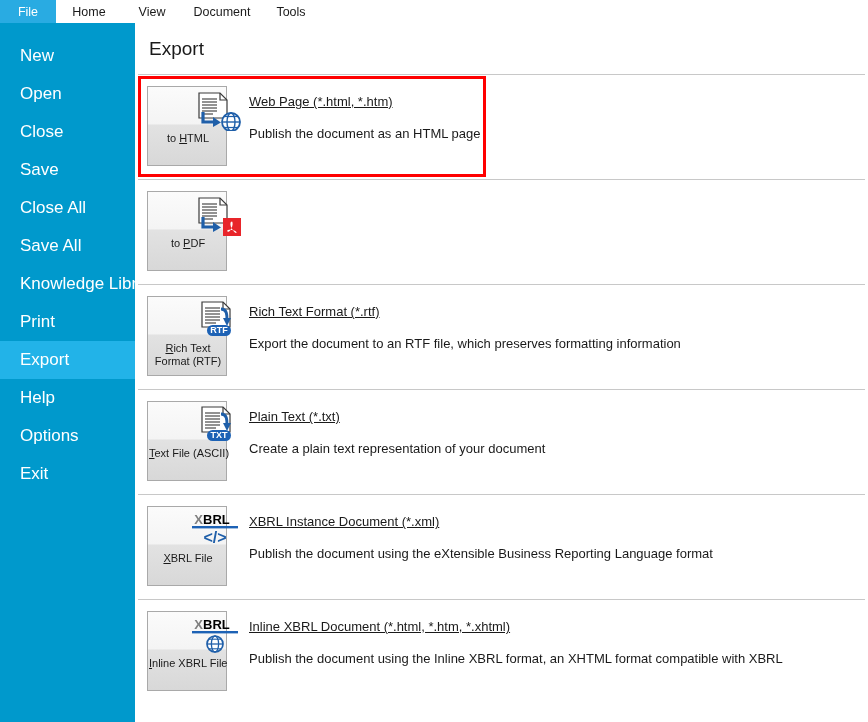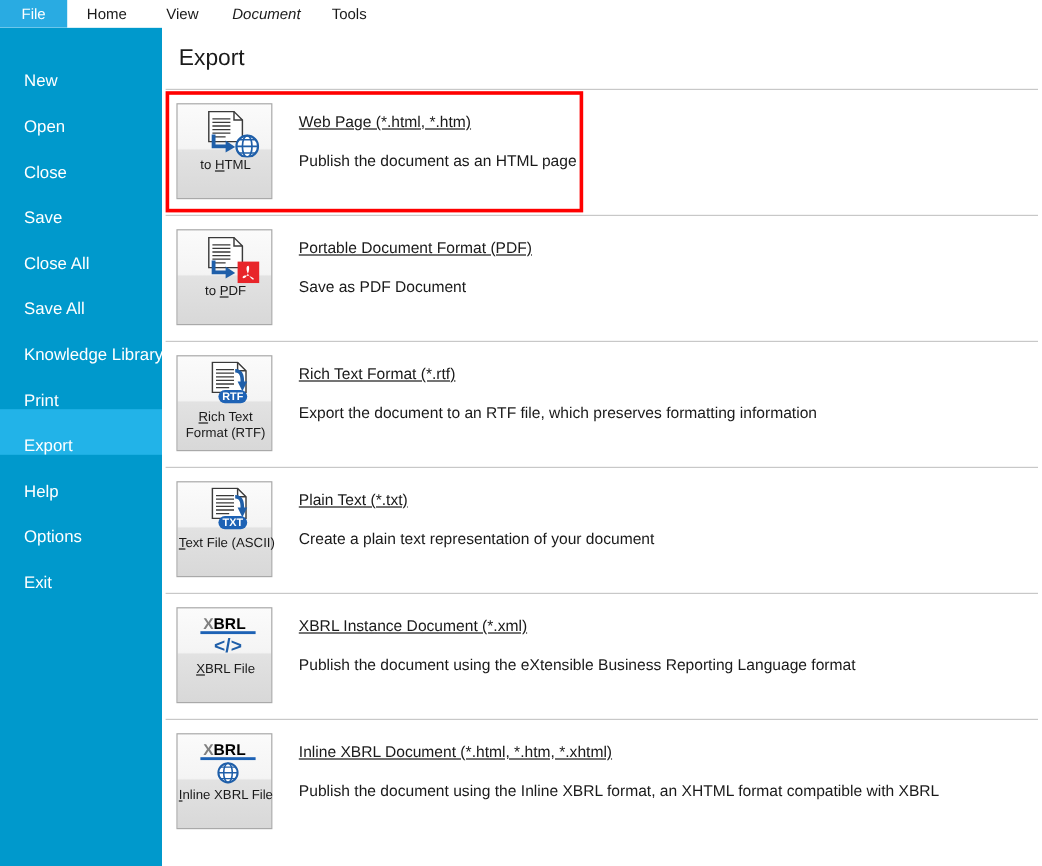--- a/index.html
+++ b/index.html
@@ -30,38 +30,38 @@
     cursor: default;
   }
   .tab.file {
     background: #29abe2;
     color: #ffffff;
     width: 56px;
     padding: 0;
   }
   .tab.home   { width: 66px; }
   .tab.view   { width: 60px; }
-  .tab.doc    { width: 80px; font-style: italic; }
+  .tab.doc    { width: 80px; }
   .tab.tools  { width: 58px; }
   .tabbar-rest { flex: 1; background: #ffffff; }
 
   
   .sidebar {
     position: absolute;
     top: 23px; left: 0;
     width: 135px; height: 699px;
     background: #0099cc;
     padding-top: 14px;
   }
   .side-item {
     height: 38px;
-    display: flex; align-items: flex-end;
+    display: flex; align-items: center;
     padding-left: 20px;
     color: #ffffff;
-    font-size: 14px;
+    font-size: 17px;
     cursor: default;
     white-space: nowrap;
   }
   .side-item.active { background: #22b3e8; }
 
   
   .content {
     position: absolute;
     top: 23px; left: 135px;
     width: 733px; height: 699px;
@@ -108,20 +108,21 @@
     cursor: default;
     flex: 0 0 auto;
   }
   .fmt-icon {
     height: 44px;
     width: 84px;
     display: flex;
     align-items: center;
     justify-content: center;
     padding-top: 3px;
+    margin-left: 25px;
   }
   .fmt-label {
     font-size: 11px;
     color: #1a1a1a;
     text-align: center;
     line-height: 13px;
     width: 80px;
     padding: 1px 1px 0 1px;
     white-space: nowrap;
   }
@@ -280,24 +281,20 @@
                 <line x1="16" y1="23" x2="27" y2="23"></line>
               </g>
               <path d="M17,21 L17,31 L29,31" fill="none" stroke="#1f5fa9" stroke-width="3.2"></path>
               <polygon points="27,26 35,31.5 27,36" fill="#1f5fa9"></polygon>
               <rect x="37" y="22" width="18" height="18" fill="#e8252a"></rect>
               <path d="M46,25.5 C44.2,25.5 44.0,28.5 45.3,31.5 C46.6,34.5 48.8,36.8 50,37 C51.2,37.2 50.6,35.6 48.2,34.6 C45.0,33.3 42.0,33.4 41.3,34.6 C40.6,35.8 42.6,36.6 44.2,34.5 C45.8,32.4 46.9,29.0 46.6,27.0 C46.4,25.8 46.0,25.5 46,25.5 Z" fill="#ffffff"></path>
             </svg>
           </div>
           <div class="fmt-label"><span>to </span><u>P</u><span>DF</span></div>
         </div>
-        <div class="fmt-text">
-          <div class="fmt-title">Portable Document Format (PDF)</div>
-          <div class="fmt-desc">Save as PDF Document</div>
-        </div>
       </div>
       <div class="row-rule"></div>
 
       <div class="export-row">
         <div class="fmt-btn">
           <div class="fmt-icon">
             <svg width="58" height="40" viewBox="0 0 58 40">
               <polygon points="16,1 37,1 44,8 44,26 16,26" fill="#ffffff" stroke="#3a3a3a" stroke-width="1.2"></polygon>
               <polyline points="37,1 37,8 44,8" fill="none" stroke="#3a3a3a" stroke-width="1.2"></polyline>
               <g stroke="#3a3a3a" stroke-width="1.1">

